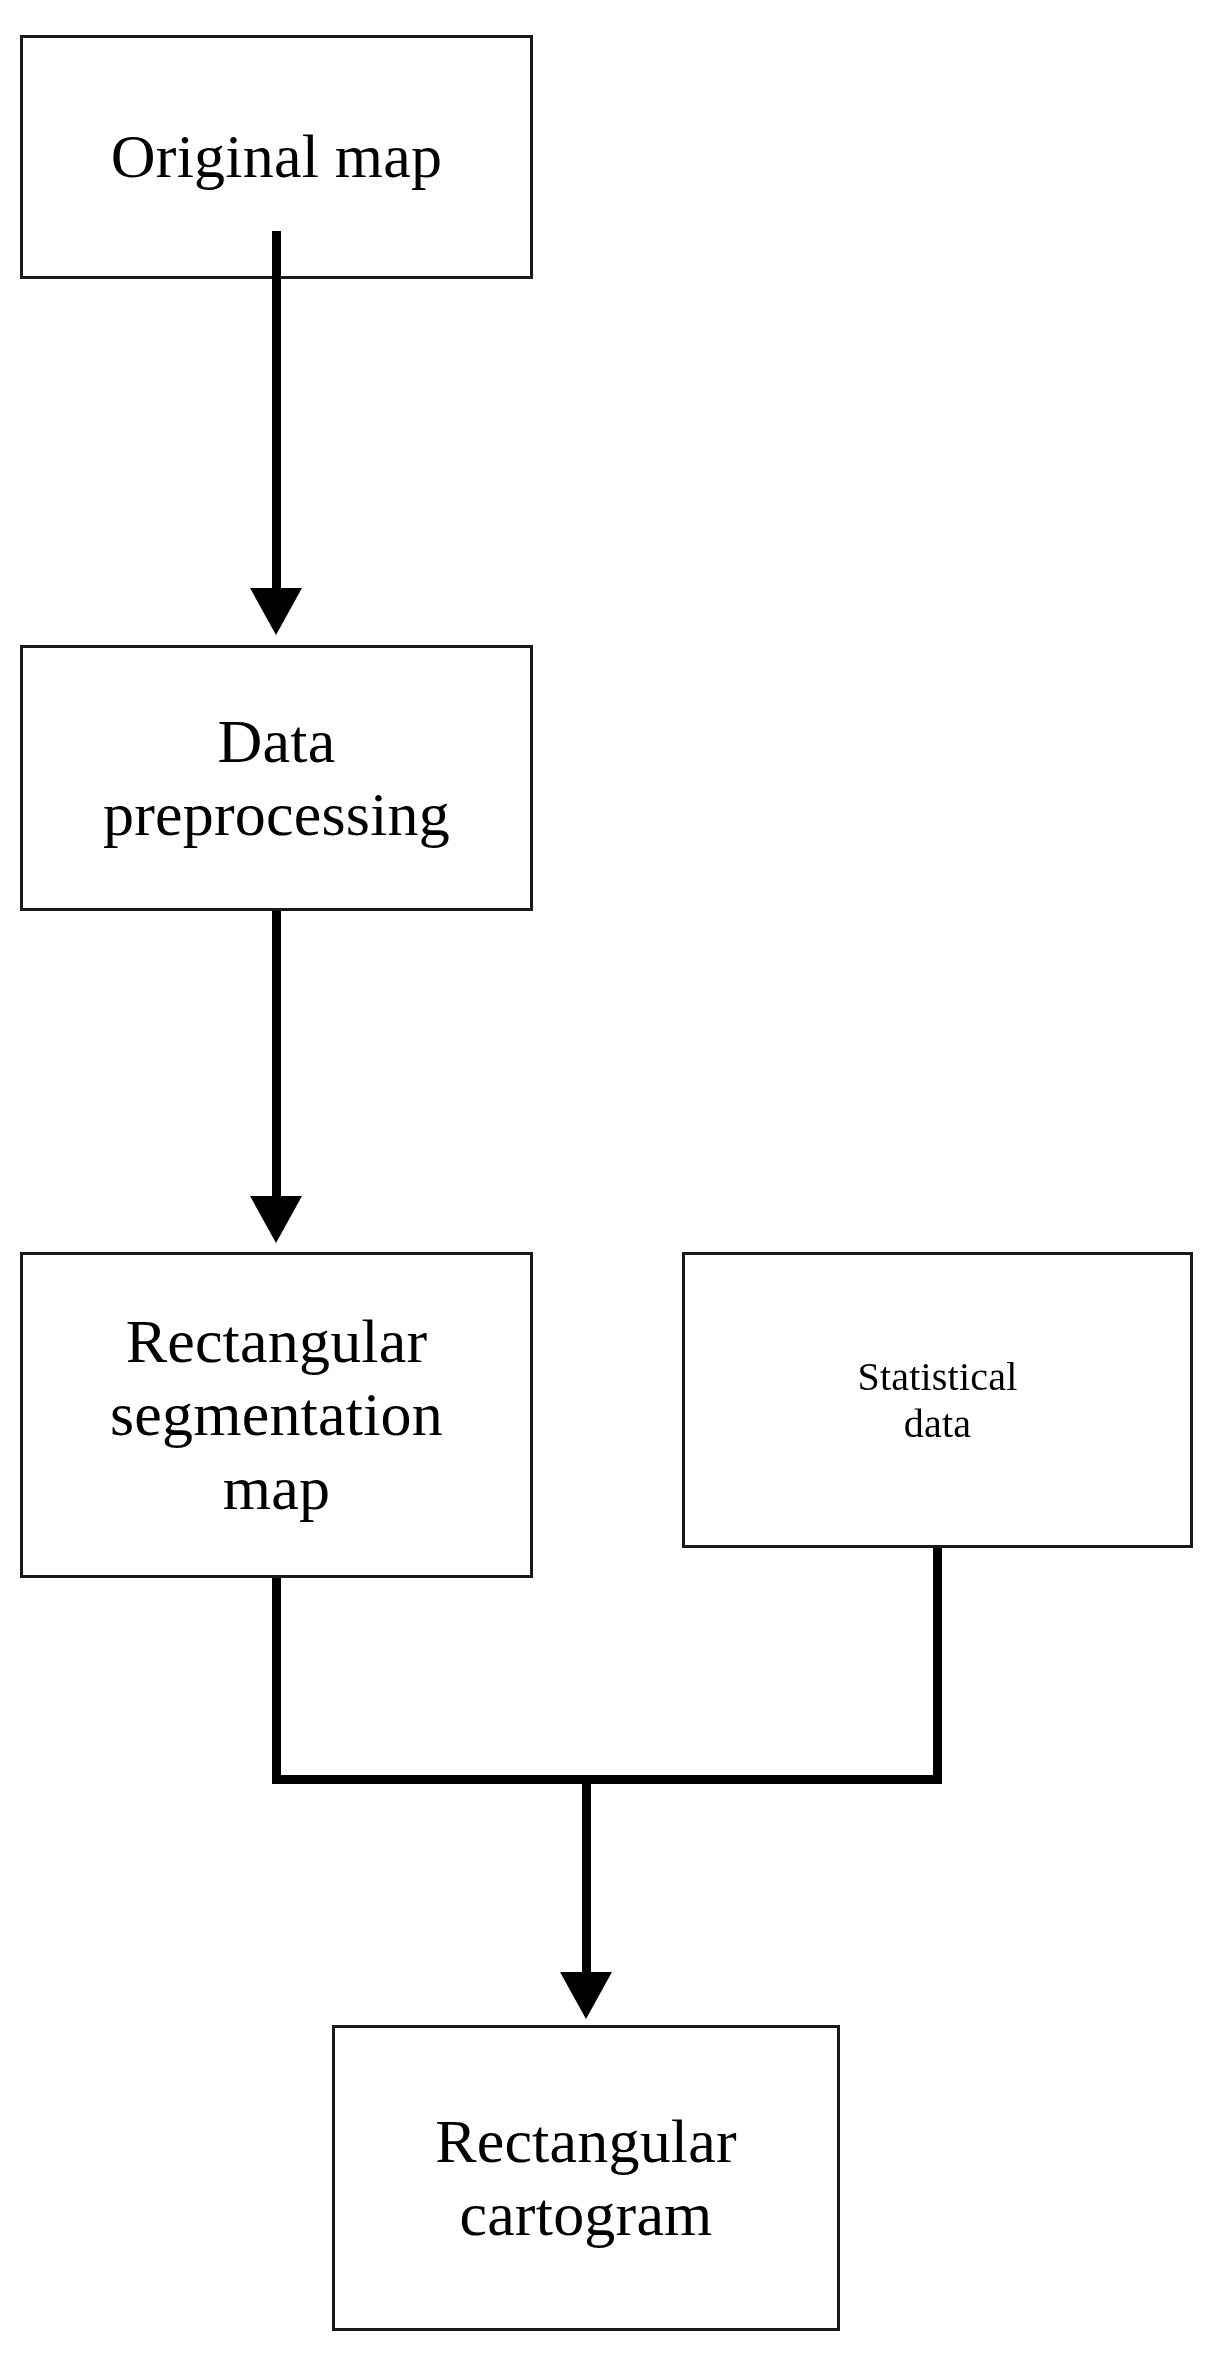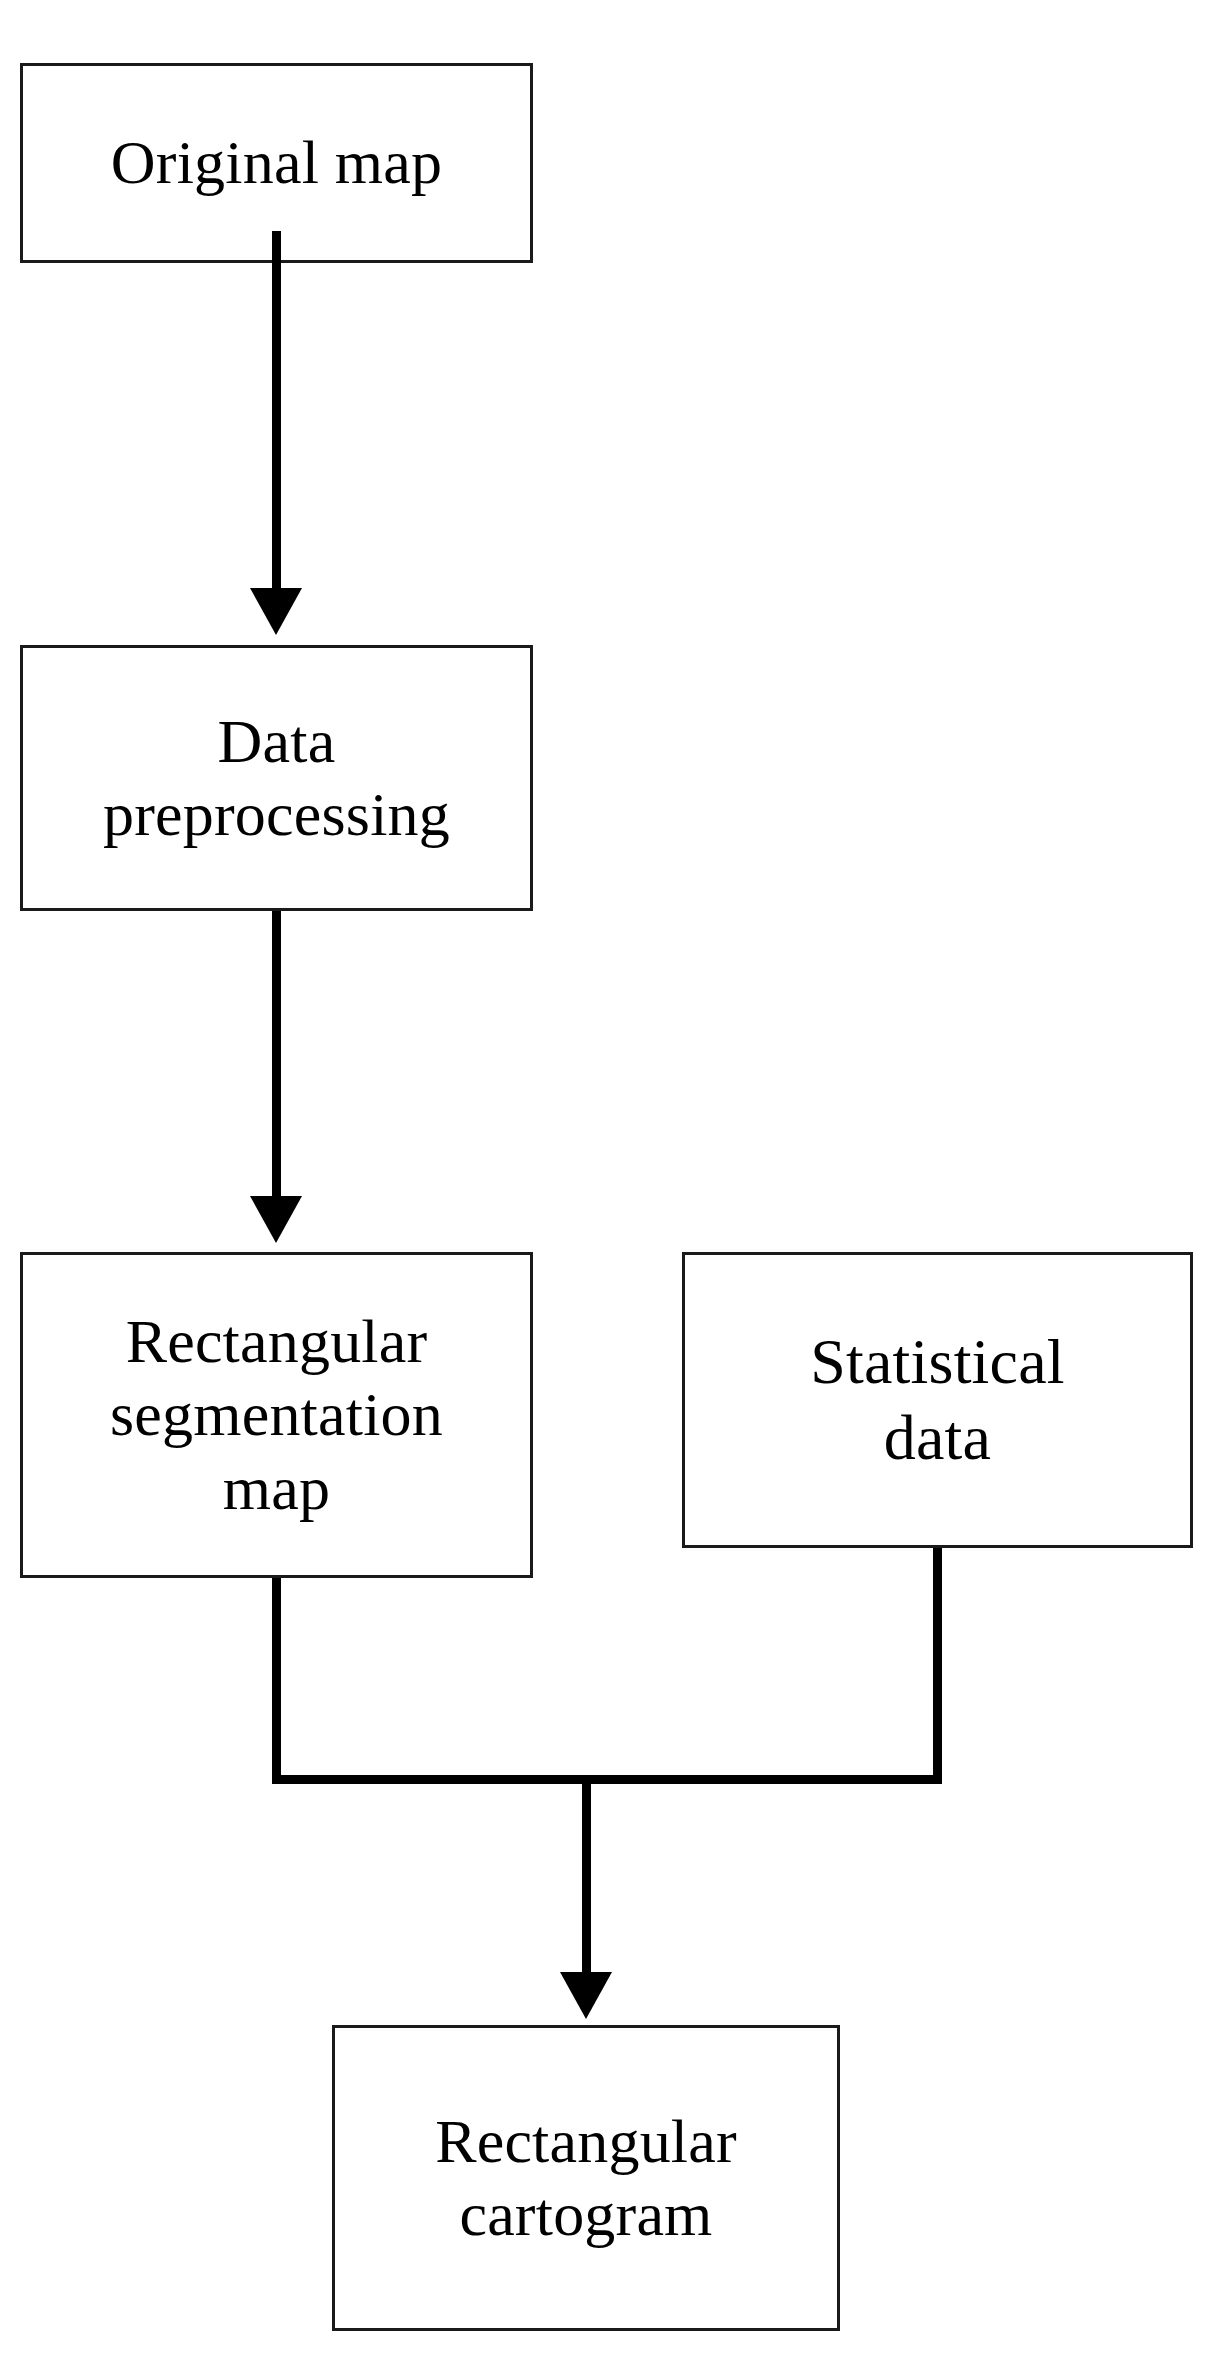--- a/index.html
+++ b/index.html
@@ -33,38 +33,38 @@
     width: 100%;
     color: #000000;
     font-family: "Liberation Serif", "DejaVu Serif", serif;
     font-weight: 400;
     line-height: 1.18;
     letter-spacing: 0.2px;
     white-space: pre-line;
   }
   
   #node-original-map {
-    left: 20px;  top: 35px;   width: 513px; height: 200px; margin-top: 28px;
+    left: 20px;  top: 35px;   width: 513px; height: 244px;
   }
   #node-original-map .node-label { font-size: 62px; }
 
   #node-data-preprocessing {
     left: 20px;  top: 645px;  width: 513px; height: 266px;
   }
   #node-data-preprocessing .node-label { font-size: 62px; }
 
   #node-rect-seg-map {
     left: 20px;  top: 1252px; width: 513px; height: 326px;
   }
   #node-rect-seg-map .node-label { font-size: 62px; }
 
   #node-statistical-data {
     left: 682px; top: 1252px; width: 511px; height: 296px;
   }
-  #node-statistical-data .node-label { font-size: 64px; }
+  #node-statistical-data .node-label { font-size: 40px; }
 
   #node-rect-cartogram {
     left: 332px; top: 2025px; width: 508px; height: 306px;
   }
   #node-rect-cartogram .node-label { font-size: 62px; }
 
   
   .edge-v {
     position: absolute;
     width: 9px;

